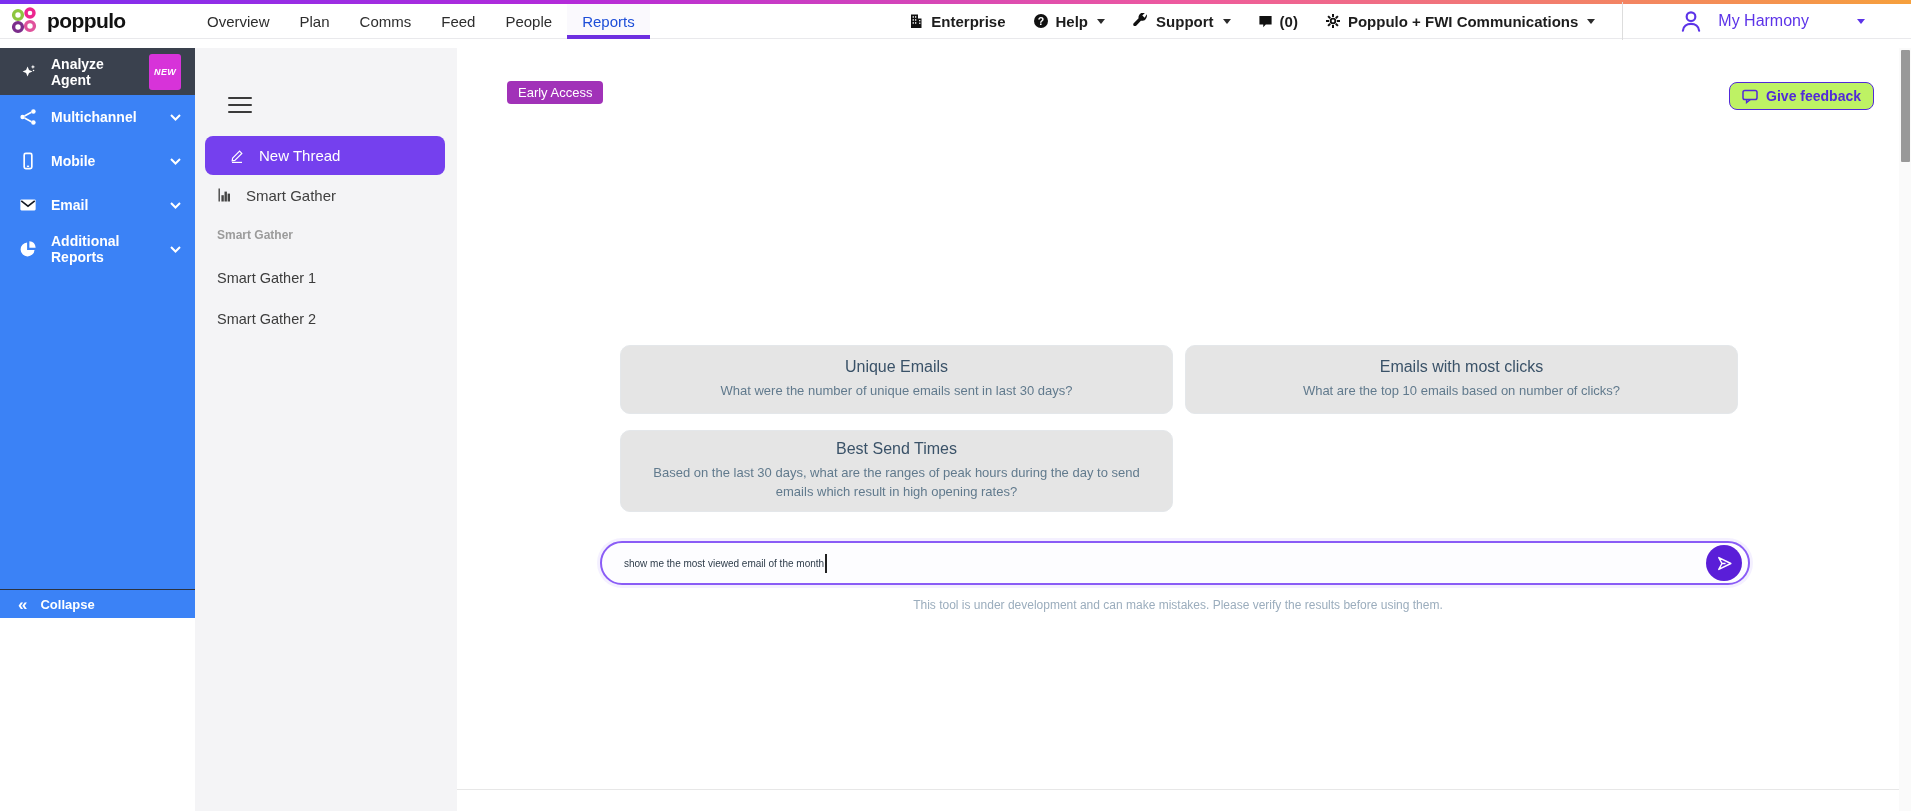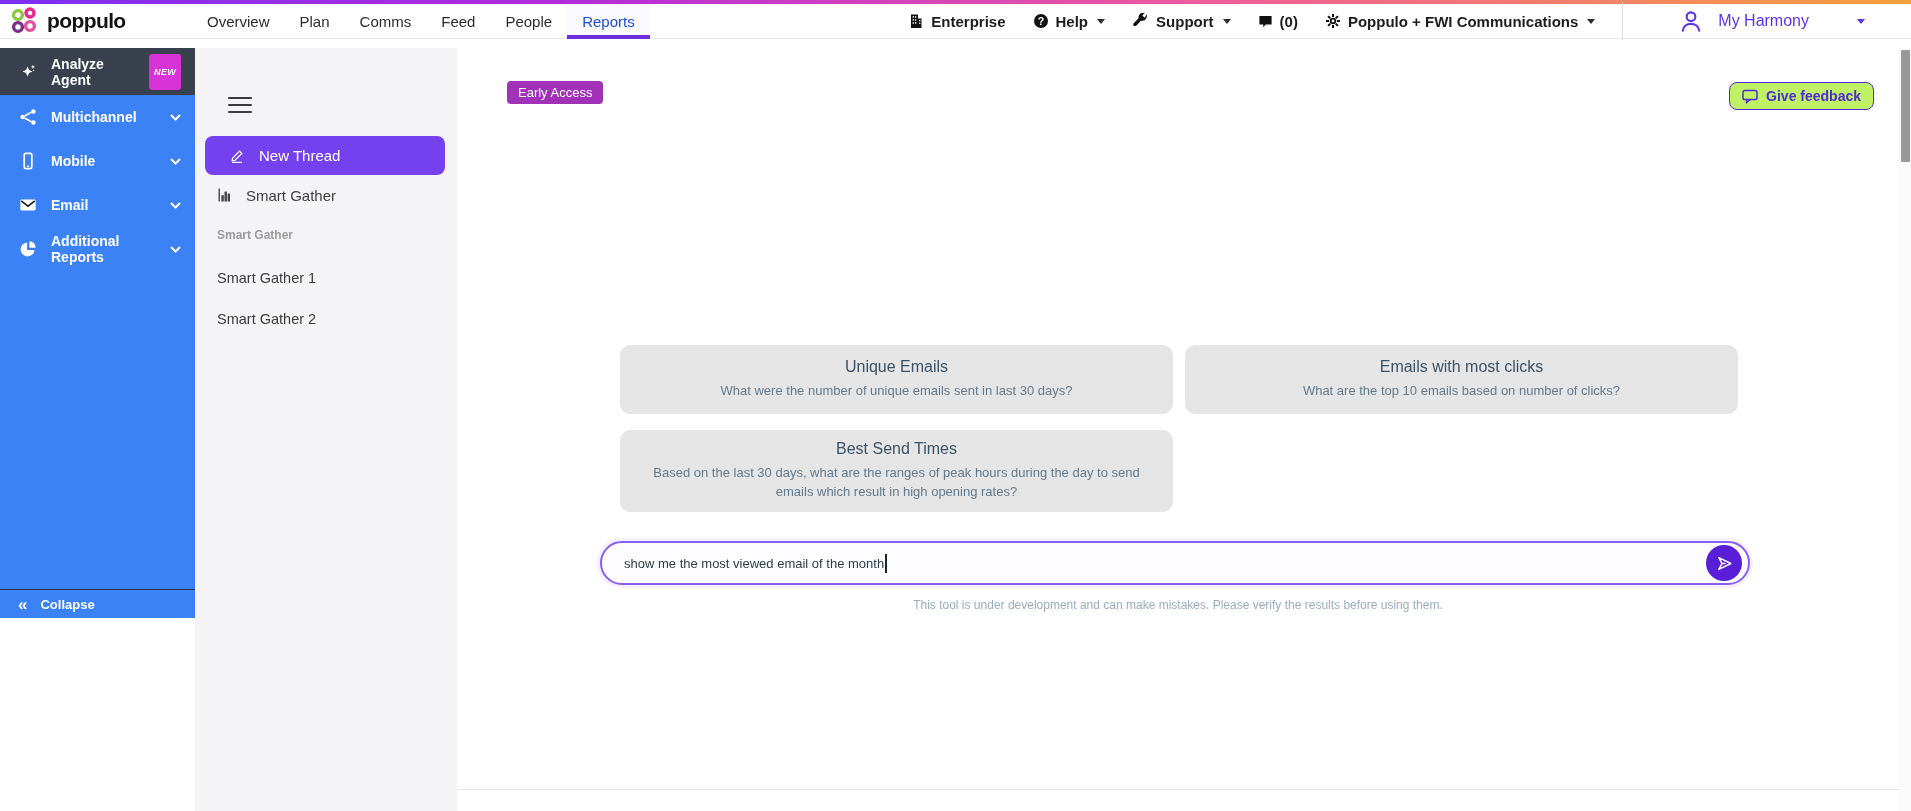--- a/index.html
+++ b/index.html
@@ -72,21 +72,21 @@
     grid-template-columns: 553px 553px; grid-template-rows: 69px 82px; column-gap: 12px; row-gap: 16px; }
   .card { background: #e5e5e5; border: 1px solid #e4e7ea; border-radius: 10px; display: flex;
     flex-direction: column; align-items: center; justify-content: center; gap: 6px; text-align: center;
     padding: 8px 28px; cursor: pointer; }
   .card-title { font-size: 16px; color: #3a5268; font-weight: 500; }
   .card-desc { font-size: 13px; color: #617a8d; line-height: 1.45; }
 
   .chat-input { position: absolute; left: 143px; top: 493px; width: 1150px; height: 44px;
     border: 2px solid #8a5cf6; border-radius: 23px; background: #fdfdff; display: flex; align-items: center;
     padding: 0 6px 0 22px; box-shadow: 0 0 0 3px rgba(150,110,255,0.10); cursor: text; }
-  .chat-text { font-size: 13px; color: #2e3c4a; white-space: nowrap; }
+  .chat-text { font-size: 10px; color: #2e3c4a; white-space: nowrap; }
   .text-caret { display: inline-block; width: 1.5px; height: 19px; background: #222; margin-left: 1px; vertical-align: middle; }
   .send-btn { margin-left: auto; width: 36px; height: 36px; border-radius: 50%; background: #5a1ed8;
     display: flex; align-items: center; justify-content: center; cursor: pointer; flex: 0 0 auto; }
   .disclaimer { position: absolute; left: 0; top: 550px; width: 100%; text-align: center;
     font-size: 12px; color: #9badbd; }
   .main-bottom-line { position: absolute; left: 0; bottom: 21px; width: 100%; height: 1px; background: #e7e7e7; }
 
   
   .scrollbar { position: absolute; left: 1899px; top: 48px; width: 12px; height: 763px; background: #fafafa; }
   .scroll-thumb { position: absolute; left: 1.5px; top: 2px; width: 9px; height: 112px; background: #999; border-radius: 1px; }

